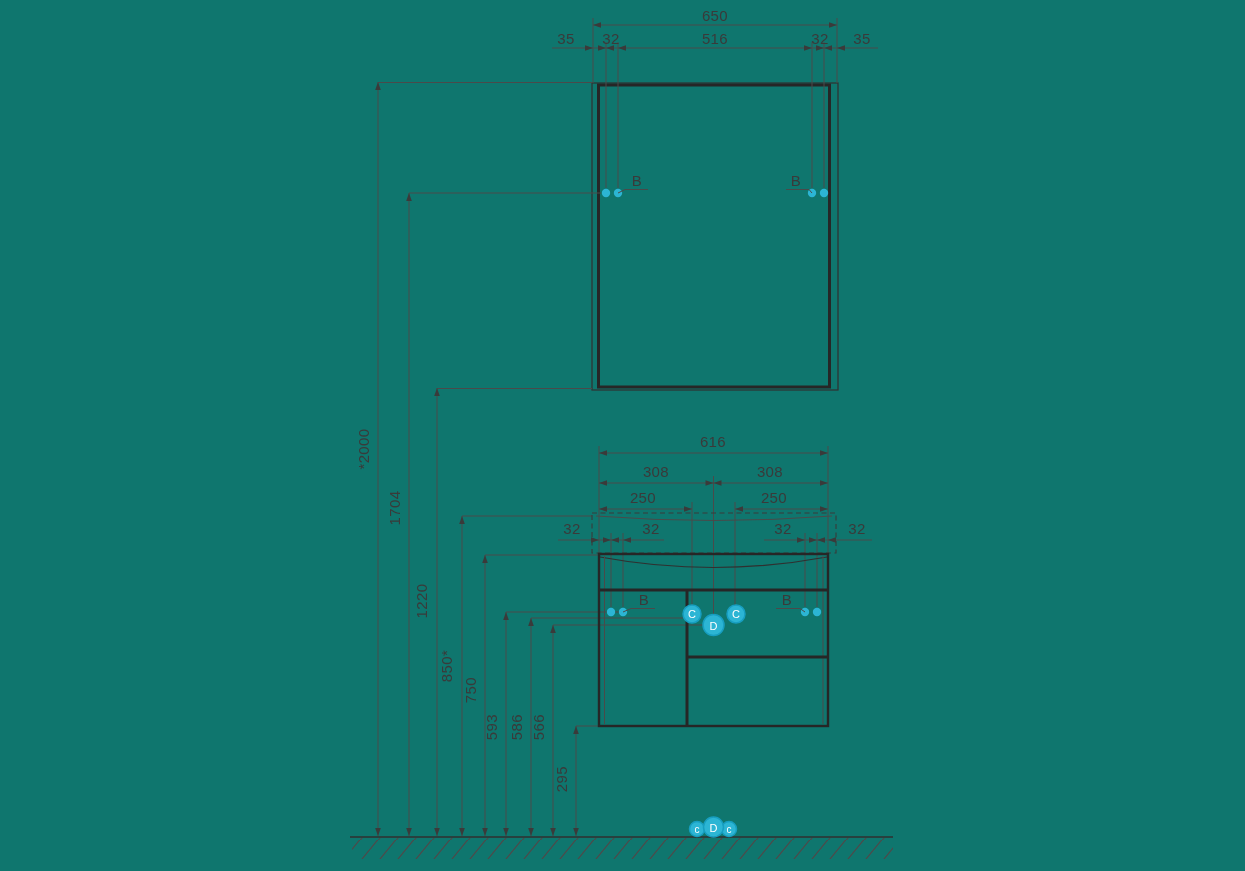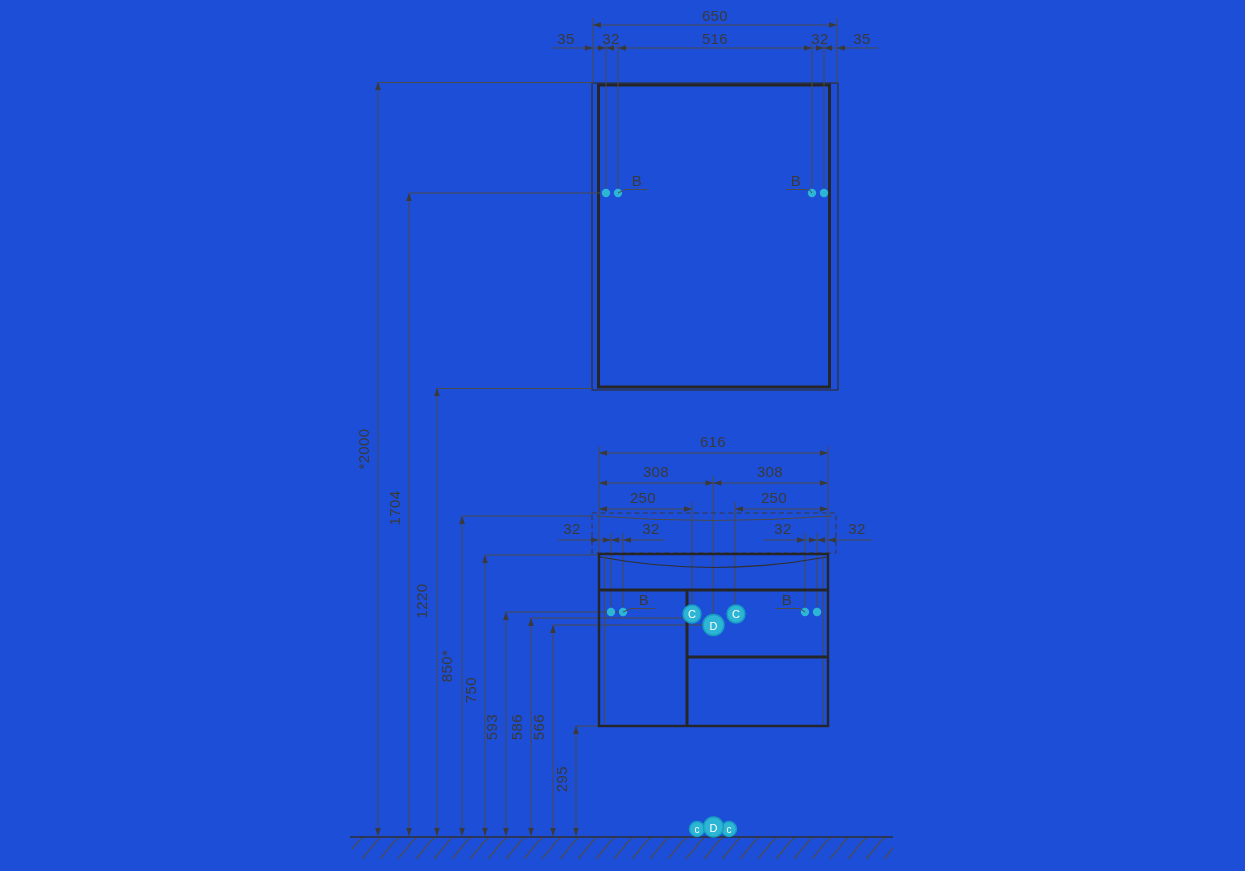--- a/index.html
+++ b/index.html
@@ -1,16 +1,16 @@
 <!DOCTYPE html>
 <html><head>
 <meta charset="utf-8">
 <style>
   html,body{margin:0;padding:0;background:#ffffff;}
-  #canvas{position:relative;width:1245px;height:871px;background:#1d4ed8;overflow:hidden;
+  #canvas{position:relative;width:1245px;height:871px;background:#0f766e;overflow:hidden;
           font-family:"Liberation Sans",sans-serif;}
   svg{position:absolute;left:0;top:0;}
   text{font-family:"Liberation Sans",sans-serif;fill:#3a3a3a;font-size:15px;letter-spacing:.4px;}
   .dimtxt{font-size:15px;}
   .marktxt{font-size:11px;fill:#ffffff;letter-spacing:0;}
   .floortxt{font-size:10px;fill:#ffffff;letter-spacing:0;}
   .hair{stroke:#4a4a4a;stroke-width:1;fill:none;}
   .dark{stroke:#303030;stroke-width:1.2;fill:none;}
   .thick{stroke:#262626;stroke-width:3;fill:none;}
   .med{stroke:#262626;stroke-width:2.4;fill:none;}

